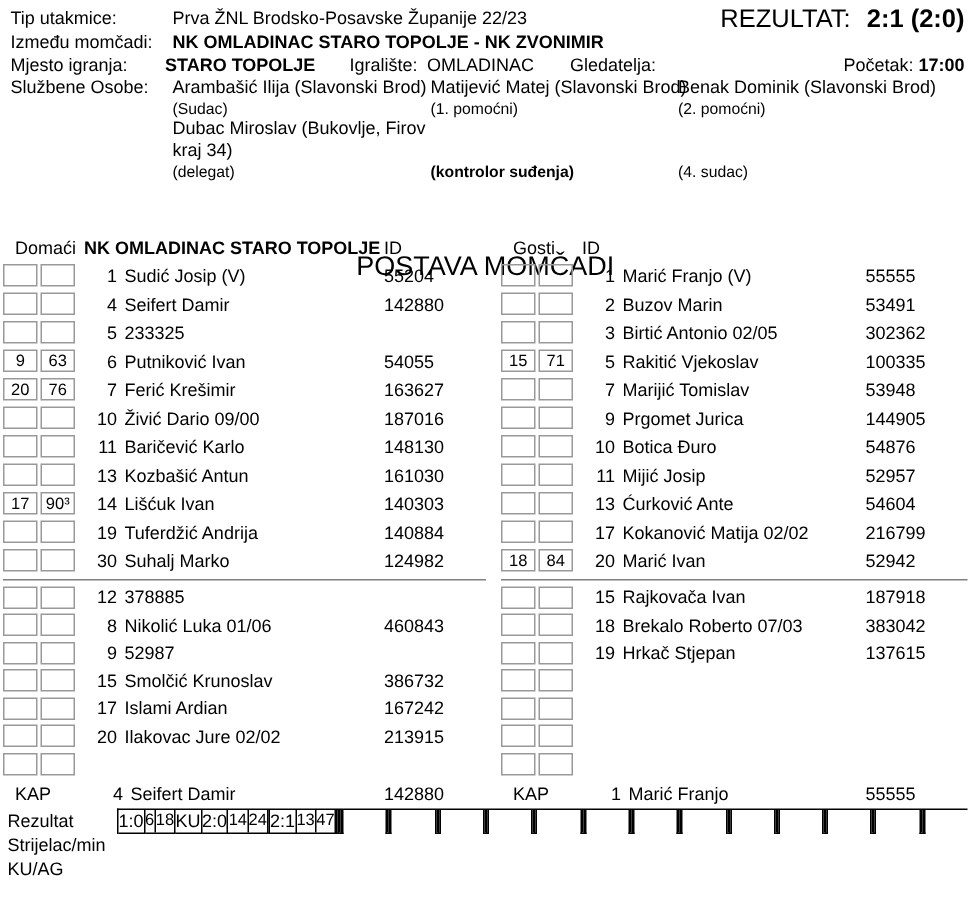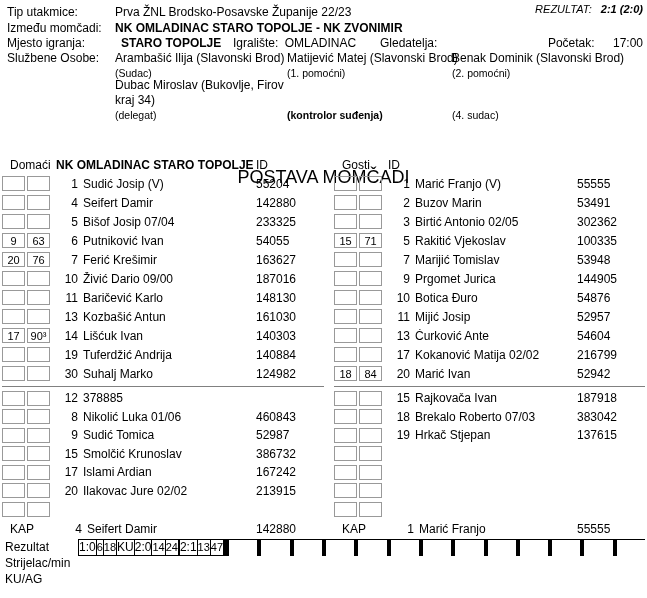--- a/index.html
+++ b/index.html
@@ -4,21 +4,21 @@
 <style>
   html,body{margin:0;padding:0;}
   body{
     width:647px;height:598px;position:relative;background:#fff;color:#000;
     font-family:"Liberation Sans", sans-serif;font-size:12px;overflow:hidden;
   }
   .abs{position:absolute;white-space:nowrap;}
   .b{font-weight:bold;}
   .small{font-size:10.5px;}
   
-  #result-line{right:4px;top:3px;font-size:11px;font-style:italic;}
+  #result-line{right:4px;top:3px;font-size:17px;}
   
   .team-col{position:absolute;top:155px;}
   #home-col{left:2px;width:322px;}
   #away-col{left:334px;width:311px;}
   .col-head{display:flex;align-items:center;height:19px;}
   .side-lbl{width:46px;padding-left:8px;flex:none;}
   .team-name{flex:1;font-weight:bold;white-space:nowrap;overflow:hidden;}
   .id-head{width:68px;flex:none;}
   .p-row{display:flex;align-items:center;height:19px;}
   .p-row.sub{height:18.5px;}
@@ -49,29 +49,29 @@
 
 <div class="abs" id="result-line">
   <span>REZULTAT:</span>
   <span class="b" style="margin-left:6px;">2:1 (2:0)</span>
 </div>
 
 <div class="abs" style="left:7px;top:21px;">Između momčadi:</div>
 <div class="abs b" style="left:115px;top:21px;">NK OMLADINAC STARO TOPOLJE - NK ZVONIMIR</div>
 
 <div class="abs" style="left:7px;top:36px;">Mjesto igranja:</div>
-<div class="abs b" style="left:121px;top:36px;">STARO TOPOLJE</div>
+<div class="abs b" style="left:110px;top:36px;">STARO TOPOLJE</div>
 <div class="abs" style="left:233px;top:36px;">
   <span>Igralište:</span>
   <span style="margin-left:3px;">OMLADINAC</span>
 </div>
 <div class="abs" style="left:380px;top:36px;">Gledatelja:</div>
 <div class="abs" style="right:4px;top:36px;">
   <span>Početak:</span>
-  <span style="margin-left:15px;">17:00</span>
+  <span style="margin-left:0;font-weight:bold;">17:00</span>
 </div>
 
 <div class="abs" style="left:7px;top:51px;">Službene Osobe:</div>
 <div class="abs" style="left:115px;top:51px;">Arambašić Ilija (Slavonski Brod)</div>
 <div class="abs" style="left:287px;top:51px;">Matijević Matej (Slavonski Brod)</div>
 <div class="abs" style="left:452px;top:51px;">Benak Dominik (Slavonski Brod)</div>
 <div class="abs small" style="left:115px;top:67px;">(Sudac)</div>
 <div class="abs small" style="left:287px;top:67px;">(1. pomoćni)</div>
 <div class="abs small" style="left:452px;top:67px;">(2. pomoćni)</div>
 
@@ -100,21 +100,20 @@
   <span class="box"></span>
   <span class="box"></span>
   <span class="num">4</span>
   <span class="pname">Seifert Damir</span>
   <span class="pid">142880</span>
       </div>
       <div class="p-row">
   <span class="box"></span>
   <span class="box"></span>
   <span class="num">5</span>
-  <span class="pname">Bišof Josip 07/04</span>
   <span class="pid">233325</span>
       </div>
       <div class="p-row">
   <span class="box">9</span>
   <span class="box">63</span>
   <span class="num">6</span>
   <span class="pname">Putniković Ivan</span>
   <span class="pid">54055</span>
       </div>
       <div class="p-row">
@@ -177,21 +176,20 @@
   <span class="box"></span>
   <span class="box"></span>
   <span class="num">8</span>
   <span class="pname">Nikolić Luka 01/06</span>
   <span class="pid">460843</span>
       </div>
       <div class="p-row sub">
   <span class="box"></span>
   <span class="box"></span>
   <span class="num">9</span>
-  <span class="pname">Sudić Tomica</span>
   <span class="pid">52987</span>
       </div>
       <div class="p-row sub">
   <span class="box"></span>
   <span class="box"></span>
   <span class="num">15</span>
   <span class="pname">Smolčić Krunoslav</span>
   <span class="pid">386732</span>
       </div>
       <div class="p-row sub">

